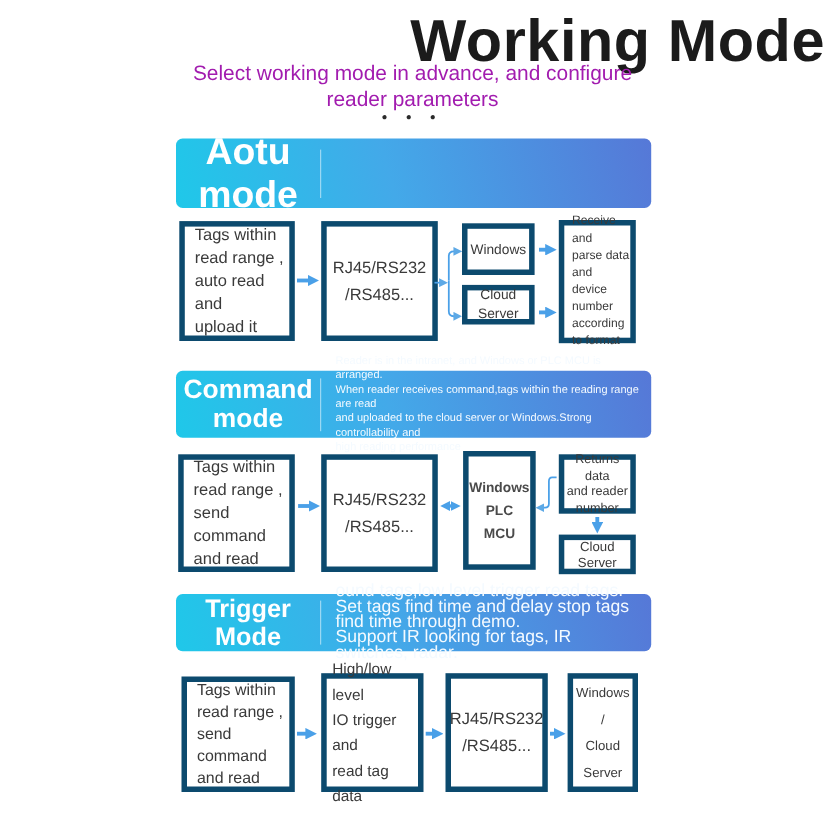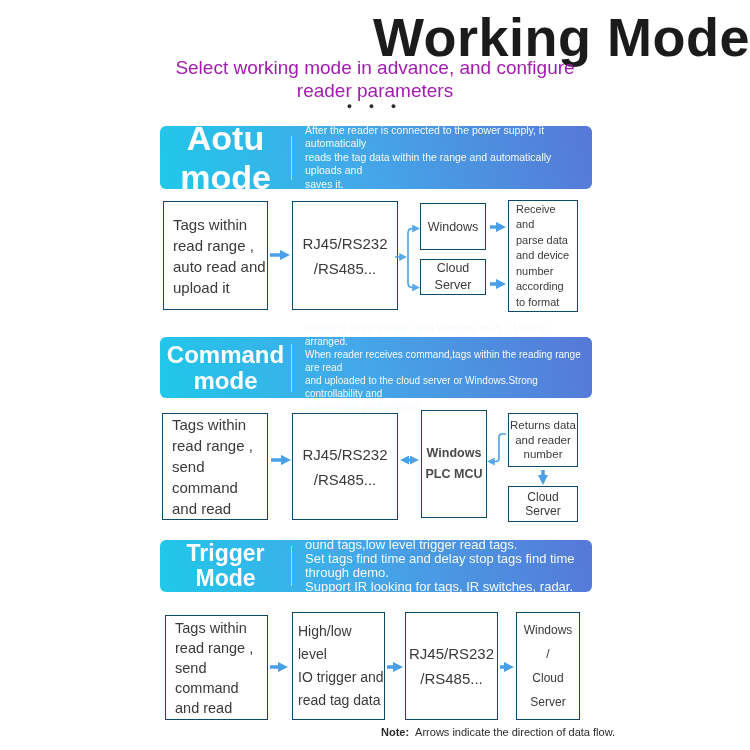--- a/index.html
+++ b/index.html
@@ -15,23 +15,23 @@
 
   .banner{position:absolute;left:160px;width:432px;border-radius:6px;color:#fff;
           display:flex;align-items:center;
           background:linear-gradient(75deg,#1fc8e9 0%,#43a9e9 45%,#5678d7 100%);}
   .btitle{flex:0 0 131px;text-align:center;font-weight:700;white-space:pre-line;}
   .bdivider{width:1px;background:rgba(255,255,255,.55);}
   .bdesc{flex:1;padding:0 10px 0 13px;font-size:10.5px;line-height:13.5px;
          white-space:pre-line;color:#f4faff;}
   .banner1{top:126px;height:63px;}  .banner1 .btitle{font-size:34px;}  .banner1 .bdivider{height:44px;}
   .banner2{top:337px;height:61px;}  .banner2 .btitle{font-size:24px;line-height:26px;} .banner2 .bdivider{height:48px;} .banner2 .bdesc{font-size:10px;line-height:13px;}
-  .banner3{top:540px;height:52px;}  .banner3 .btitle{font-size:23px;line-height:25px;} .banner3 .bdivider{height:40px;} .banner3 .bdesc{font-size:13px;line-height:14px;}
+  .banner3{top:540px;height:52px;}  .banner3 .btitle{font-size:23px;line-height:25px;} .banner3 .bdivider{height:40px;} .banner3 .bdesc{font-size:16px;line-height:14px;}
 
-  .fbox{position:absolute;border:1px solid #0c4a6e;background:#fff;color:#3a3a3a;
+  .fbox{position:absolute;border:5px solid #0c4a6e;background:#fff;color:#3a3a3a;
         white-space:pre-line;display:flex;align-items:center;justify-content:center;
         text-align:center;box-sizing:border-box;}
   .fbox.left{justify-content:flex-start;text-align:left;}
 
   .s0-a{left:163px;top:201px;width:105px;height:109px;font-size:15px;line-height:21px;padding-left:9px;}
   .s0-b{left:292px;top:201px;width:106px;height:109px;font-size:15px;line-height:25px;}
   .s0-c{left:420px;top:203px;width:66px;height:47px;font-size:12.5px;}
   .s0-d{left:420px;top:259px;width:66px;height:36px;font-size:12.5px;line-height:17px;}
   .s0-e{left:508px;top:200px;width:70px;height:112px;font-size:11px;line-height:15.5px;padding-left:7px;}
 
@@ -57,23 +57,20 @@
 <div class="canvas">
 
   <div class="page-title">Working Mode</div>
   <div class="subtitle">Select working mode in advance, and configure
 reader parameters</div>
   <div class="dots">● ● ●</div>
 
   <div class="banner banner1">
     <div class="btitle">Aotu mode</div>
     <div class="bdivider"></div>
-    <div class="bdesc">After the reader is connected to the power supply, it automatically
-reads the tag data within the range and automatically uploads and
-saves it.</div>
   </div>
   <div class="fbox left s0-a">Tags within
 read range ,
 auto read and
  upload it</div>
   <div class="fbox s0-b">RJ45/RS232
 /RS485...</div>
   <div class="fbox s0-c">Windows</div>
   <div class="fbox s0-d">Cloud
 Server</div>
@@ -150,17 +147,14 @@
       <path d="M408,460 H411" stroke-width="3" marker-start="url(#ah)" marker-end="url(#ah)"></path>
       <path d="M506,434 H502 Q499,434 499,437.5 V458 Q499,461.5 495.5,461.5 H494" stroke-width="1.6" marker-end="url(#ahs)"></path>
       <path d="M543,470 V476" stroke-width="3.5" marker-end="url(#ah)"></path>
 
       <path d="M270,667 H279" stroke-width="3.5" marker-end="url(#ah)"></path>
       <path d="M387,667 H394" stroke-width="3.5" marker-end="url(#ah)"></path>
       <path d="M500,667 H505" stroke-width="3.5" marker-end="url(#ah)"></path>
     </g>
   </svg>
 
-  <div class="note">
-    <span class="nlabel">Note:</span><span>Arrows indicate the direction of data flow.</span>
-  </div>
 
 </div>
 
 </body></html>

